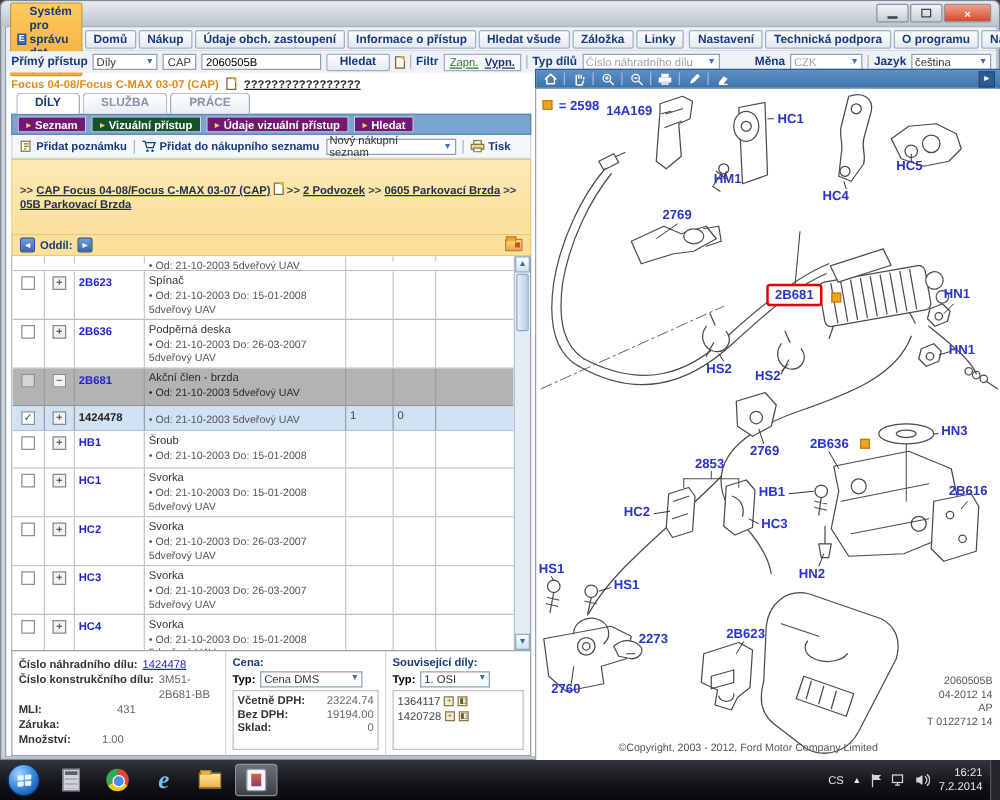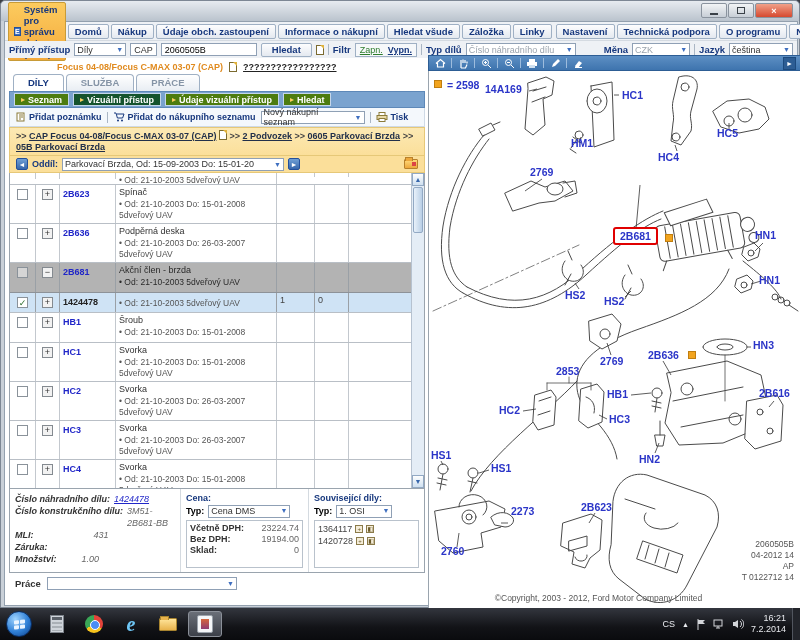--- a/index.html
+++ b/index.html
@@ -41,40 +41,40 @@
   input.q { width:96px; height:13px; border:1px solid #8fa0b5; font-size:9px; padding:0 3px;
     font-family:"Liberation Sans",sans-serif; }
   .btn { background:linear-gradient(#fdfdfe,#e4e9f0); border:1px solid #9fb0c4; border-radius:2px;
     color:#17387e; font-size:9.5px; font-weight:bold; padding:0 10px; height:14px; display:flex; align-items:center; }
   .sep { width:1px; height:11px; background:#aab6c4; }
   .filterbox { border:1px solid #9fb0c4; background:#f6f8fa; display:flex; gap:5px; padding:0 4px; height:14px; align-items:center; }
   .fon { color:#2d7d2d; text-decoration:underline; font-size:9px; }
   .foff { color:#17387e; text-decoration:underline; font-weight:bold; font-size:9px; }
   .graydd { color:#9aa3ad; }
   
-  .ctxrow { position:absolute; left:4px; top:37px; width:416px; height:15px; display:flex; align-items:center; gap:6px; font-size:9px;margin-left:48px; }
+  .ctxrow { position:absolute; left:4px; top:37px; width:416px; height:15px; display:flex; align-items:center; gap:6px; font-size:9px; }
   .ctx-veh { color:#e08a1e; font-weight:bold; }
   .pageico { width:8px; height:10px; background:#fff; border:1px solid #7b6a2f; position:relative; }
   .pageico:before { content:""; position:absolute; right:-1px; top:-1px; border:2px solid #e0b23c; border-left-color:transparent; border-bottom-color:transparent; }
   .ctx-vin { color:#222; font-weight:bold; text-decoration:underline; }
   
   .lpanel { position:absolute; left:4px; top:52px; width:416px; height:540px; }
   .ltabs { display:flex; gap:2px; height:17px; padding-left:4px; }
   .ltab { border:1px solid #9fb0c4; border-bottom:none; border-radius:4px 4px 0 0; padding:2px 14px;
     font-size:9.5px; font-weight:bold; color:#8594a6; background:linear-gradient(#fff,#e8edf3); }
   .ltab.active { color:#17387e; background:#fff; position:relative; z-index:2; }
   .subnav { height:17px; background:#7aa3cf; border:1px solid #5d88b8; display:flex; align-items:center; gap:4px; padding:0 4px; }
-  .snbtn { background:#4d7c0f; border:1px solid #c4d6ea; color:#fff; font-size:9px; font-weight:bold;
+  .snbtn { background:#701a75; border:1px solid #c4d6ea; color:#fff; font-size:9px; font-weight:bold;
     padding:0 6px; height:13px; display:flex; align-items:center; gap:3px; }
   .snbtn:before { content:"\25B8"; color:#ffcf5e; font-size:8px; }
   .snbtn.active { background:#14532d; }
   .actrow { height:19px; background:#f4f8fc; border:1px solid #cfdae6; border-top:none;
     display:flex; align-items:center; gap:5px; padding:0 6px; font-size:9px; }
   .alink { color:#17387e; font-weight:bold; display:flex; align-items:center; gap:3px; }
-  .crumb { background:linear-gradient(#fce9b4,#fbdf9a); border:1px solid #e6c878; padding:2px 6px;
+  .crumb { background:linear-gradient(#fce9b4,#fbdf9a); border:1px solid #e6c878; padding:18px 6px;
     font-size:9px; color:#333; line-height:11px; min-height:26px; }
   .crumb b { color:#22304a; text-decoration:underline; font-weight:bold; }
   .crumb .bsep { color:#444; font-weight:bold; }
   .oddil { background:#fbdf9a; border:1px solid #e6c878; border-top:none; height:17px;
     display:flex; align-items:center; gap:4px; padding:0 6px; font-size:9px; }
   .bluebtn { width:12px; height:12px; background:linear-gradient(#6f9fd4,#3767ac); border:1px solid #24509b;
     color:#fff; font-size:7px; display:flex; align-items:center; justify-content:center; border-radius:2px; }
   .folder { width:14px; height:10px; background:linear-gradient(#ffd97a,#eda83c); border:1px solid #b8812c;
     border-radius:1px; position:relative; margin-left:auto; }
   .folder:before { content:""; position:absolute; left:0; top:-3px; width:6px; height:3px; background:#eda83c; border:1px solid #b8812c; border-bottom:none; }
@@ -111,21 +111,21 @@
   .sarr { height:13px; background:linear-gradient(#fdfefe,#cfe0f0); border:1px solid #92a9c4;
     color:#3767ac; font-size:7px; text-align:center; line-height:12px; }
   .sthumb { height:46px; margin:1px; background:linear-gradient(90deg,#e8f1fa,#b9cfe6); border:1px solid #92a9c4; border-radius:2px; }
   .strack { flex:1; }
   
   .dhdr { height:15px; background:linear-gradient(#e9f1fa,#b7cde7); border:1px solid #9aa4ae; border-top:none;
     display:flex; align-items:center; padding:0 5px; font-size:9.5px; font-weight:bold; color:#17387e; }
   .dhdr .collapse { margin-left:auto; }
   .dbody { border:1px solid #9aa4ae; border-top:none; height:84px; display:flex; font-size:9px; background:#fff; }
   .dcol1 { width:170px; padding:4px 5px; }
-  .kv { display:flex; line-height:12px;font-style:italic; }
+  .kv { display:flex; line-height:12px; }
   .kv .k { font-weight:bold; color:#333; white-space:nowrap; }
   .kv .v { color:#666; margin-left:4px; }
   .kv .v.link { color:#2026c8; text-decoration:underline; }
   .dcol2 { width:128px; border-left:1px solid #d4dae0; padding:3px 5px; }
   .grp { font-weight:bold; color:#17387e; line-height:12px; }
   .typrow { display:flex; align-items:center; gap:4px; line-height:14px; }
   .typrow .k { font-weight:bold; }
   .inset { border:1px solid #b9c2cc; margin-top:2px; padding:2px 3px; height:48px; }
   .irow { display:flex; justify-content:space-between; line-height:11px; }
   .irow .k { font-weight:bold; color:#333; } .irow .v { color:#666; }
@@ -193,21 +193,21 @@
   <div class="app">
 
     <div class="menubar">
       <div class="apptab">
         <span class="appico">E</span>
         <span>Systém pro správu dat (DMS)</span>
       </div>
       <span class="mtab">Domů</span>
       <span class="mtab">Nákup</span>
       <span class="mtab">Údaje obch. zastoupení</span>
-      <span class="mtab">Informace o nákupní</span>
+      <span class="mtab">Informace o přístup</span>
       <span class="mtab">Hledat všude</span>
       <span class="mtab">Záložka</span>
       <span class="mtab">Linky</span>
       <span class="mspacer"></span>
       <span class="mtab">Nastavení</span>
       <span class="mtab">Technická podpora</span>
       <span class="mtab">O programu</span>
       <span class="mtab">Nápověda</span>
 
     </div>
@@ -316,24 +316,20 @@
         <span class="bsep">&gt;&gt;</span>
         <b>2 Podvozek</b>
         <span class="bsep">&gt;&gt;</span>
         <b>0605 Parkovací Brzda</b>
         <span class="bsep">&gt;&gt;</span>
         <b>05B Parkovací Brzda</b>
       </div>
       <div class="oddil">
         <div class="bluebtn">◄</div>
         <span class="lbl">Oddíl:</span>
-        <div class="dd" style="width:222px">
-          <span>Parkovací Brzda, Od: 15-09-2003 Do: 15-01-20</span>
-            <span class="arr">▼</span>
-        </div>
         <div class="bluebtn">►</div>
         <div class="folder"></div>
       </div>
 
       <div class="twrap">
         <div class="tbl">
           <div class="trow partial">
             <div class="tc cb"></div>
               <div class="tc ex"></div>
               <div class="tc code"></div>

